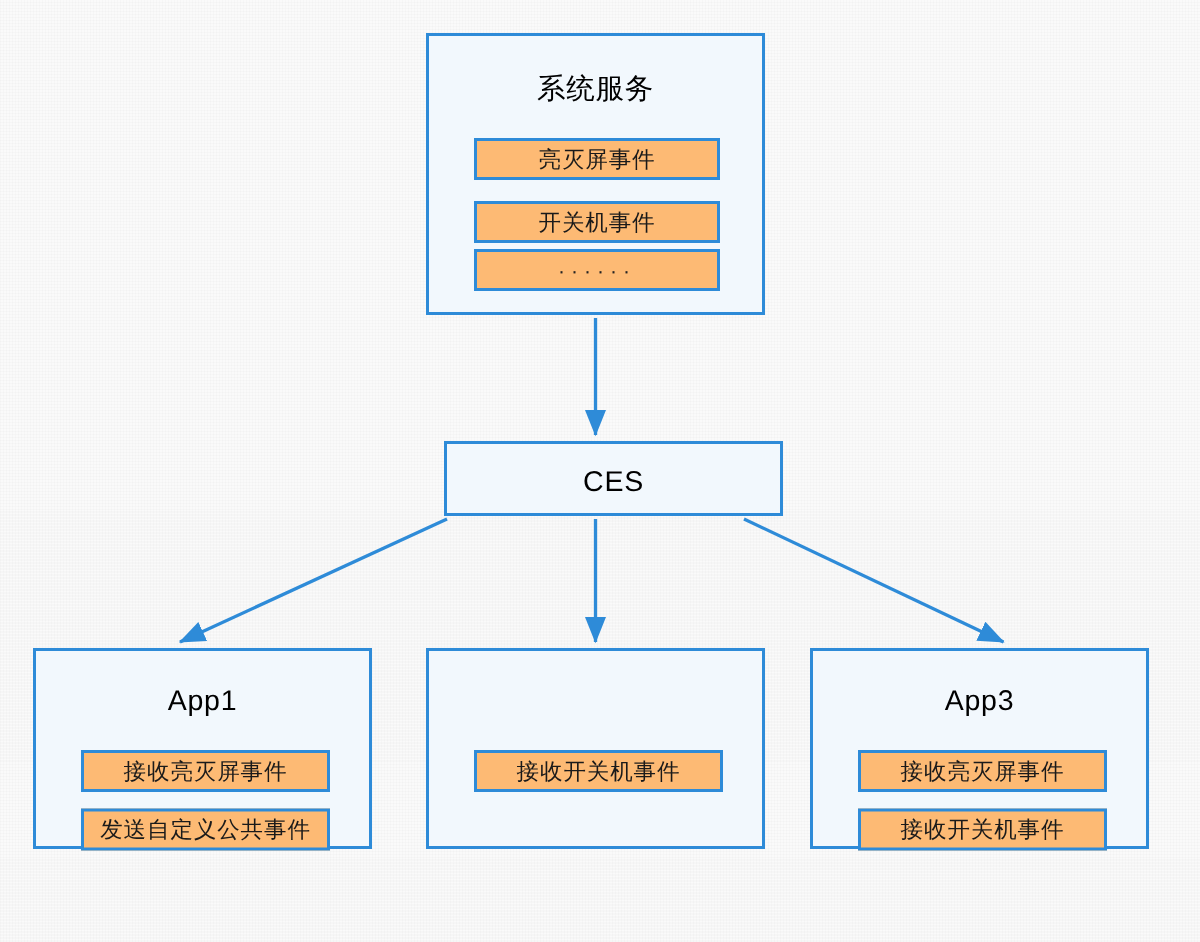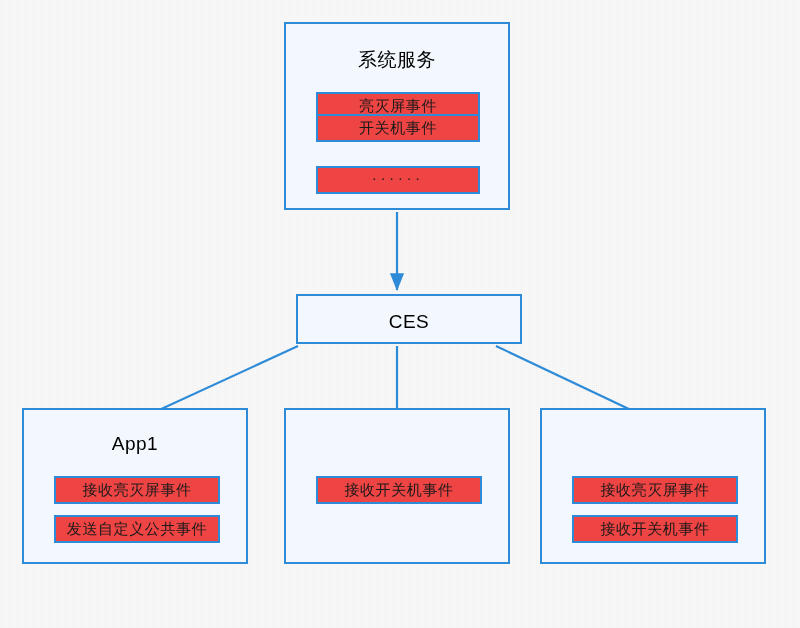--- a/index.html
+++ b/index.html
@@ -44,59 +44,58 @@
     text-align: center;
     color: #000000;
     font-size: 19px;
     letter-spacing: 0.5px;
     line-height: 1;
   }
   .subitem {
     position: absolute;
     box-sizing: border-box;
     border: 2px solid #2e8bd8;
-    background: #ef4444;
+    background: #fdba74;
     display: flex;
     align-items: center;
     justify-content: center;
     color: #1a1a1a;
     font-size: 15px;
     letter-spacing: 0.6px;
-    font-family: Liberation Serif, serif;
   }
   .subitem.dots {
     letter-spacing: 4px;
     font-size: 14px;
     color: #222;
   }
 
   
   #node-system {
     left: 284px;
     top: 22px;
     width: 226px;
     height: 188px;
   }
   #node-system .node-title { top: 26px; }
   #node-system .subitem { left: 30px; width: 164px; height: 28px; }
   #sys-item-0 { top: 68px; }
-  #sys-item-1 { top: 90px; }
+  #sys-item-1 { top: 110px; }
   #sys-item-2 { top: 142px; }
 
   
   #node-ces {
     left: 296px;
     top: 294px;
     width: 226px;
     height: 50px;
   }
   #node-ces .node-title { top: 16px; font-size: 19px; }
 
   
-  .app-node { top: 408px; height: 156px; width: 226px; }
+  .app-node { top: 432px; height: 134px; width: 226px; }
   #node-app1 { left: 22px; }
   #node-app2 { left: 284px; }
   #node-app3 { left: 540px; }
   .app-node .node-title { top: 24px; }
   .app-node .subitem { left: 30px; width: 166px; height: 28px; }
   .app-item-0 { top: 66px; }
   .app-item-1 { top: 105px; }
 </style>
 </head>
 <body>
@@ -134,17 +133,18 @@
     <div class="node-title">App1</div>
     <div class="subitem app-item-0">接收亮灭屏事件</div>
     <div class="subitem app-item-1">发送自定义公共事件</div>
   </div>
 
   <div class="node app-node" id="node-app2">
     <div class="subitem app-item-0">接收开关机事件</div>
   </div>
 
   <div class="node app-node" id="node-app3">
+    <div class="node-title">App3</div>
     <div class="subitem app-item-0">接收亮灭屏事件</div>
     <div class="subitem app-item-1">接收开关机事件</div>
   </div>
 
 </div>
 
 </body></html>

